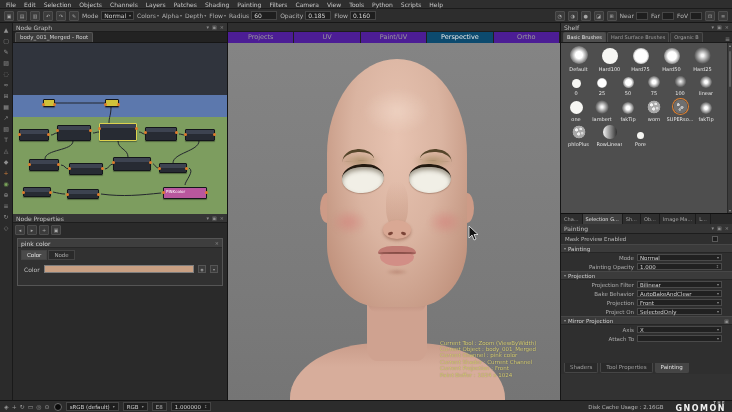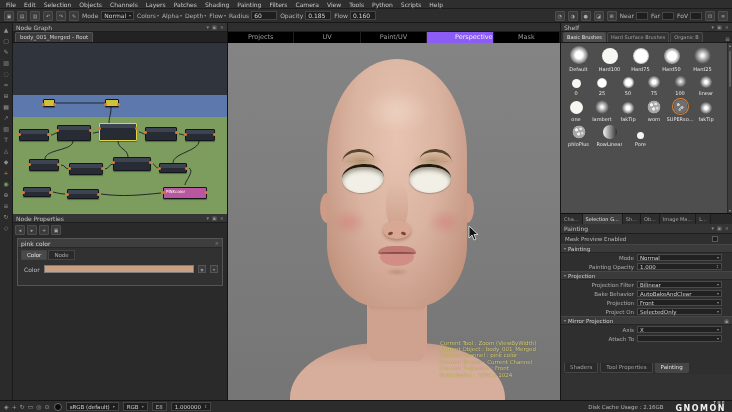--- a/index.html
+++ b/index.html
@@ -65,22 +65,22 @@
   #np-tabs { display:flex; gap:1px; padding:2px 0 0 3px; }
   .np-tab { font-size:5.5px; color:#a9a9a9; background:#2a2a2a; border:1px solid #444; padding:0 5px; line-height:8px; }
   .np-tab.active { background:#4a4a4a; color:#e8e8e8; }
   #np-color-row { display:flex; align-items:center; gap:4px; padding:5px 4px 0 6px; font-size:6px; color:#bdbdbd; }
   #np-color-swatch { flex:1; height:8px; border:1px solid #7d7d7d; }
   .np-mini { width:8px; height:8px; background:#3b3b3b; border:1px solid #555; color:#9c9c9c; font-size:4px; line-height:7px; text-align:center; }
   
   #viewport { position:absolute; left:228px; top:23px; width:332px; height:377px; }
   #vp-bar1 { position:absolute; left:0; top:0; right:0; height:9px; background:#2e2e2e; border-bottom:1px solid #1c1c1c; }
   #vtabs { position:absolute; left:0; top:9px; right:0; height:11px; background:#282828; display:flex; }
-  .vtab { flex:1; text-align:center; font-size:6.5px; line-height:11px; color:#9a9a9a; background:#000000; border-right:1px solid #202020; }
-  .vtab.active { background:#8b5cf6; color:#ececec;text-align:right; }
+  .vtab { flex:1; text-align:center; font-size:6.5px; line-height:11px; color:#9a9a9a; background:#4c1d95; border-right:1px solid #202020; }
+  .vtab.active { background:#0c4a6e; color:#ececec; }
   #vp-canvas { position:absolute; left:0; top:20px; right:0; bottom:0; overflow:hidden;
     background:linear-gradient(#848484,#7a7a7a 70%,#757575); }
   
   #chest { position:absolute; left:62px; top:300px; width:215px; height:60px;
     background:linear-gradient(#c99c8a,#d7ad9b 40%); border-radius:90px 90px 0 0/55px 55px 0 0; }
   #neck { position:absolute; left:139px; top:243px; width:60px; height:75px; background:#cfa290; border-radius:10px/14px; }
   #neck-shadow { position:absolute; left:139px; top:243px; width:60px; height:26px;
     background:linear-gradient(rgba(120,66,50,.5),rgba(120,66,50,0)); border-radius:10px/14px; }
   #head { position:absolute; left:99px; top:16px; width:140px; height:248px;
     border-radius:70px 70px 52px 52px/95px 95px 62px 62px;
@@ -414,21 +414,21 @@
     </div>
   </div>
 
   <div id="viewport">
     <div id="vp-bar1"></div>
     <div id="vtabs">
         <div class="vtab">Projects</div>
         <div class="vtab">UV</div>
         <div class="vtab">Paint/UV</div>
         <div class="vtab active">Perspective</div>
-        <div class="vtab">Mask</div>
+        <div class="vtab">Ortho</div>
       </div>
     <div id="vp-canvas">
       <div id="chest"></div>
       <div id="neck"></div>
       <div id="neck-shadow"></div>
       <div id="ear-l"></div>
       <div id="ear-r"></div>
       <div id="head"></div>
       <div id="forehead-hl"></div>
       <div class="blush" id="blush-l"></div>

